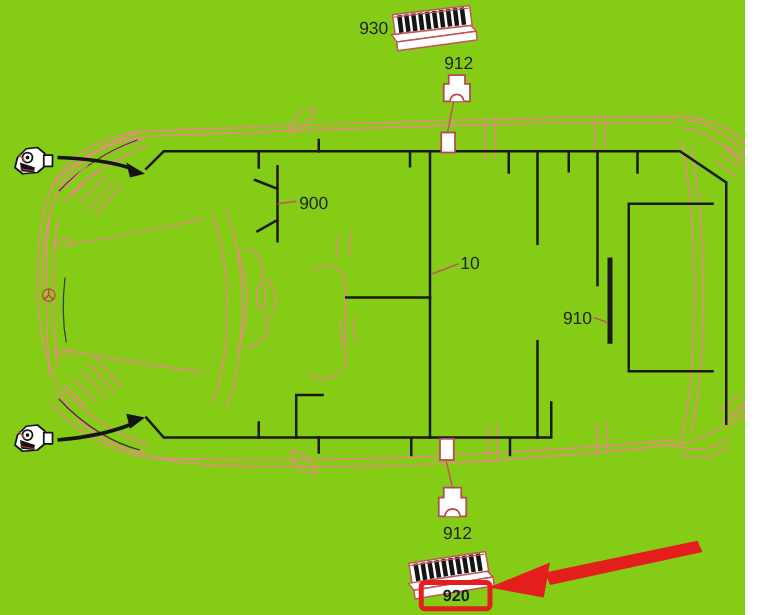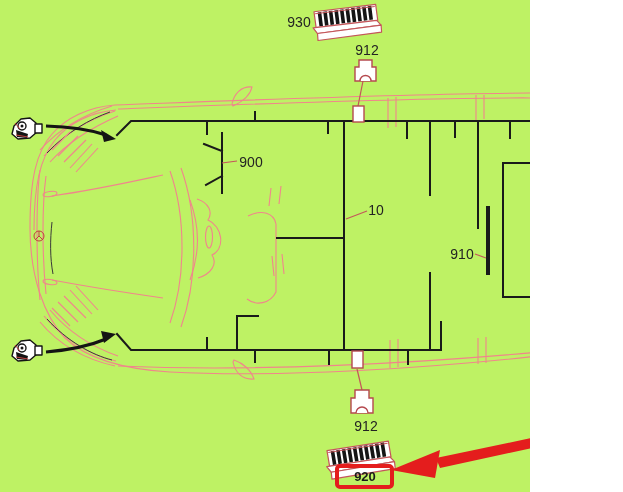--- a/index.html
+++ b/index.html
@@ -1,16 +1,16 @@
 <!DOCTYPE html>
 <html><head>
 <meta charset="utf-8">
 <style>
   html,body{margin:0;padding:0;background:#ffffff;}
-  .canvas{position:relative;width:530px;height:492px;background:#bef264;overflow:hidden;
+  .canvas{position:relative;width:596px;height:492px;background:#84cc16;overflow:hidden;
           font-family:"Liberation Sans",sans-serif;}
   svg{display:block;}
   .callout{font:14px "Liberation Sans",sans-serif;fill:#232323;}
   .callout-hl{font:bold 13px "Liberation Sans",sans-serif;fill:#1a1a1a;}
   .body-line{stroke:#f0868c;stroke-width:1.1;fill:none;}
   .body-dark{stroke:#3a3a3a;stroke-width:1;fill:none;}
   .harness{stroke:#1a1a1a;stroke-width:2;fill:none;stroke-linecap:square;}
   .harness-thick{stroke:#1a1a1a;stroke-width:4;fill:none;stroke-linecap:square;}
   .leader{stroke:#c4565a;stroke-width:1.2;fill:none;}
   .plug{stroke:#b5494f;stroke-width:1.4;fill:#ffffff;}

